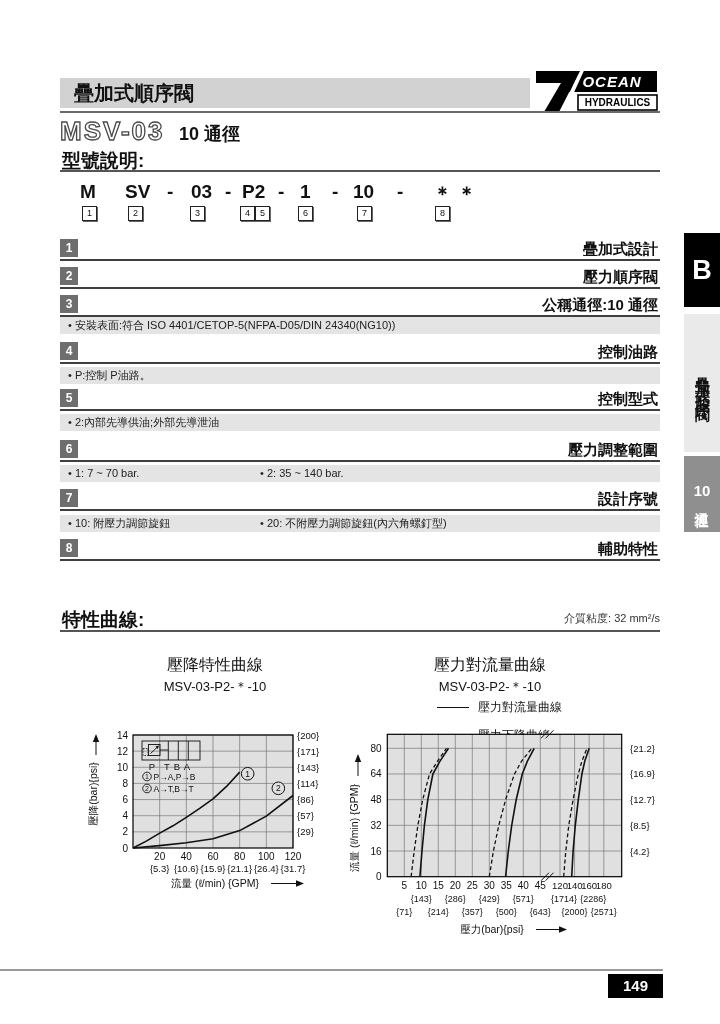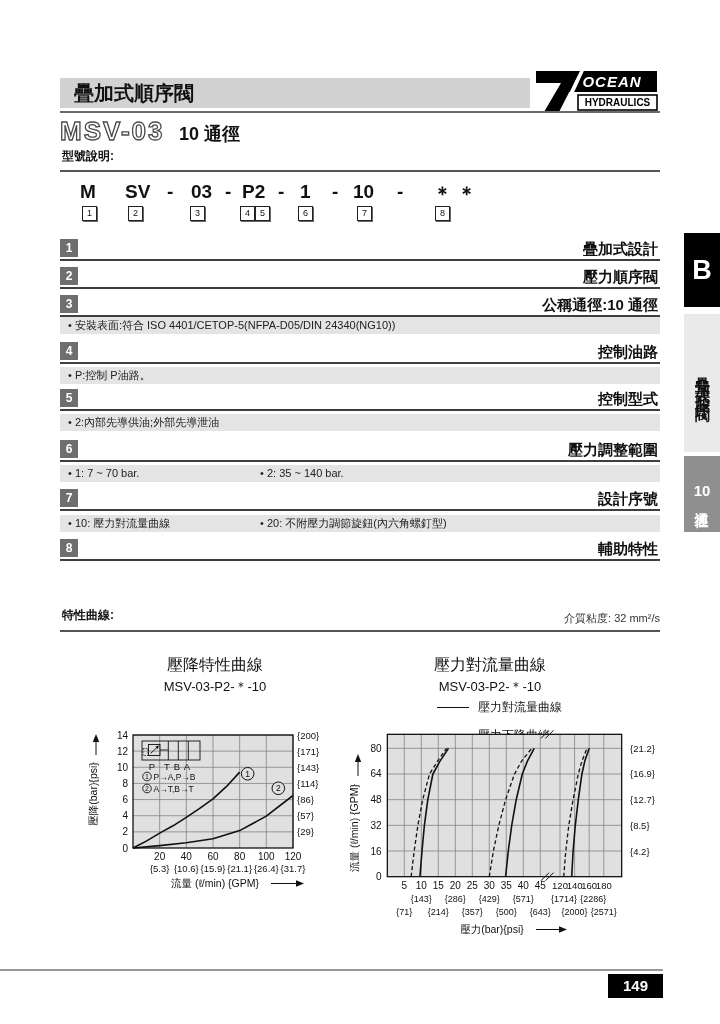--- a/index.html
+++ b/index.html
@@ -7,21 +7,21 @@
         font-family:"Liberation Sans","DejaVu Sans",sans-serif;color:#111;}
   .abs{position:absolute;}
   
   .titlebar{left:60px;top:78px;width:470px;height:30px;background:#d2d2d2;
             font-size:20px;font-weight:bold;line-height:30px;padding-left:14px;box-sizing:border-box;}
   .header-rule{left:60px;top:111px;width:600px;height:2px;background:#6a6a6a;}
   .model-line{left:60px;top:116px;width:600px;text-align:left;}
   .model-outline{font-size:26px;font-weight:bold;letter-spacing:2px;color:#fff;
                  -webkit-text-stroke:1.3px #4a4a4a;}
   .model-size{font-size:18px;font-weight:bold;margin-left:10px;}
-  .h2{font-size:12px;font-weight:bold;}
+  .h2{font-size:19px;font-weight:bold;}
   .heading-rule{left:60px;top:170px;width:600px;height:2px;background:#555;}
   
   .code-seg{position:absolute;top:181px;font-size:19px;font-weight:bold;}
   .ref-box{position:absolute;top:206px;width:13px;height:13px;border:1px solid #222;
            box-shadow:1px 1px 0 #666;font-size:9px;line-height:13px;text-align:center;background:#fff;}
   
   .sec-row{position:absolute;left:60px;width:600px;height:20px;border-bottom:2px solid #3f3f3f;}
   .sec-num{position:absolute;left:0;top:0;width:18px;height:18px;background:#6e6e6e;color:#fff;
            font-weight:bold;font-size:12px;text-align:center;line-height:18px;}
   .sec-title{position:absolute;right:2px;top:0;font-size:15px;font-weight:bold;line-height:19px;}
@@ -142,21 +142,21 @@
   </div>
   <div class="note" style="top:465px">
     <span class="note-text">• 1: 7 ~ 70  bar.</span>
     <span class="note-text2">• 2: 35 ~ 140 bar.</span>
   </div>
   <div class="sec-row" style="top:489px">
     <span class="sec-num">7</span>
     <span class="sec-title">設計序號</span>
   </div>
   <div class="note" style="top:515px">
-    <span class="note-text">• 10: 壓力對流量曲線</span>
+    <span class="note-text">• 10: 附壓力調節旋鈕</span>
     <span class="note-text2">• 20: 不附壓力調節旋鈕(內六角螺釘型)</span>
   </div>
   <div class="sec-row" style="top:539px">
     <span class="sec-num">8</span>
     <span class="sec-title">輔助特性</span>
   </div>
 
   <div class="abs h2" style="left:62px;top:607px;">特性曲線:</div>
   <div class="abs viscosity">介質粘度: 32 mm²/s</div>
   <div class="abs curves-rule"></div>

